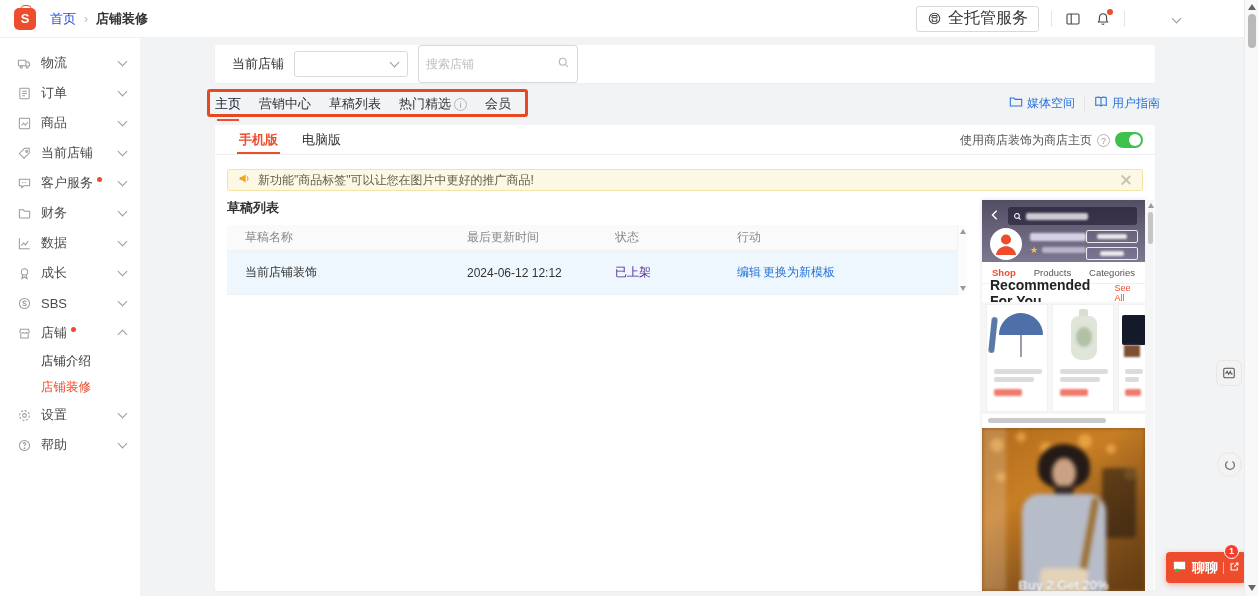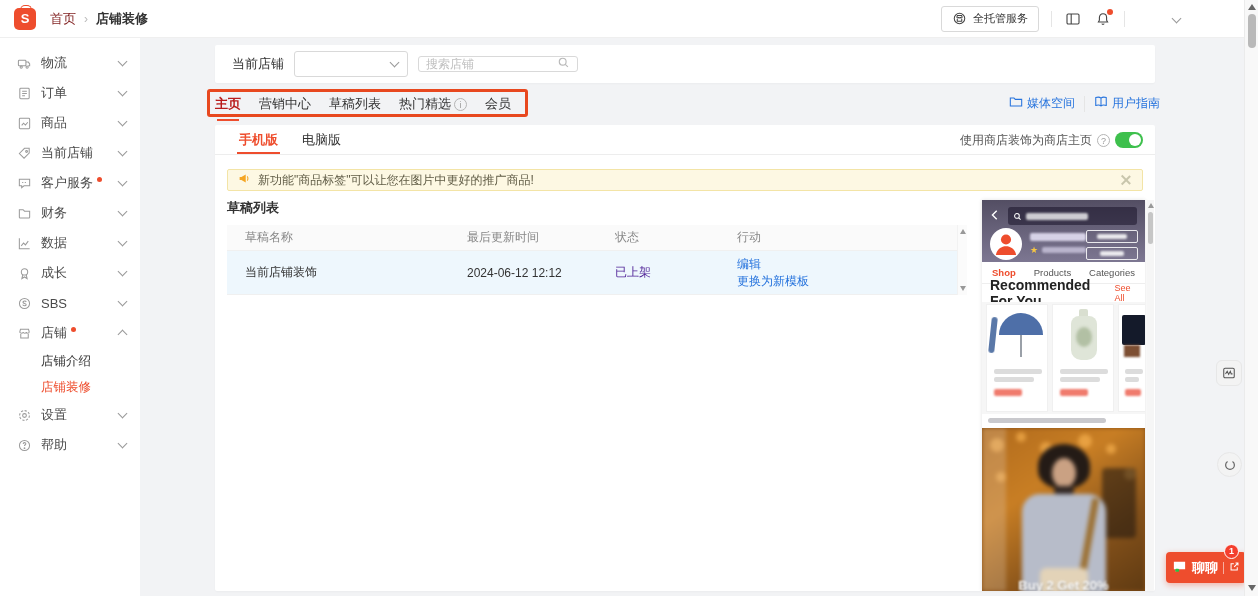--- a/index.html
+++ b/index.html
@@ -5,25 +5,25 @@
   *{margin:0;padding:0;box-sizing:border-box}
   html,body{width:1258px;height:596px;overflow:hidden}
   body{font-family:"Liberation Sans","DejaVu Sans",sans-serif;font-size:13px;color:#333}
   #app{position:relative;width:1258px;height:596px;background:#f2f3f5;overflow:hidden}
 
   
   .topbar{position:absolute;left:0;top:0;width:1244px;height:38px;background:#fff;border-bottom:1px solid #efefef;display:flex;align-items:center;z-index:6}
   .logo{width:22px;height:22px;background:#ee4d2d;border-radius:5px;margin-left:14px;display:flex;align-items:center;justify-content:center;color:#fff;font-weight:700;font-size:13px;position:relative}
   .logo:before{content:"";position:absolute;top:-3px;left:6px;width:10px;height:7px;border:1.5px solid #ee4d2d;border-bottom:none;border-radius:5px 5px 0 0}
   .crumb{display:flex;align-items:center;gap:8px;margin-left:14px;font-size:13px}
-  .crumb .home{color:#7f1d1d}
+  .crumb .home{color:#1d4ed8}
   .crumb .sep{color:#bbb;font-size:12px}
   .crumb .cur{color:#333;font-weight:600}
   .top-right{margin-left:auto;display:flex;align-items:center;gap:12px;padding-right:12px}
-  .svc-btn{display:flex;align-items:center;gap:6px;border:1px solid #d9d9d9;border-radius:3px;height:26px;padding:4px 10px;font-size:11px;color:#333;background:#fff;cursor:pointer}
+  .svc-btn{display:flex;align-items:center;gap:6px;border:1px solid #d9d9d9;border-radius:3px;height:26px;padding:4px 10px;font-size:16px;color:#333;background:#fff;cursor:pointer}
   .vdiv{width:1px;height:16px;background:#e5e5e5}
   .tico{width:18px;height:18px;display:flex;align-items:center;justify-content:center;position:relative;cursor:pointer}
   .bell-dot{position:absolute;top:-1px;right:-1px;width:6px;height:6px;background:#ee4d2d;border-radius:50%}
   .cv{display:inline-block;width:7px;height:7px;border-right:1.3px solid #999;border-bottom:1.3px solid #999;transform:rotate(45deg);margin-top:-3px}
   .cv.up{transform:rotate(225deg);margin-top:3px}
   .hdr-cv{margin:0 52px 0 36px}
 
   
   .sidebar{position:absolute;left:0;top:38px;width:140px;height:558px;background:#fff;padding-top:10px}
   .sb-item{height:30px;display:flex;align-items:center;padding:0 14px 0 17px;cursor:pointer}
@@ -31,28 +31,28 @@
   .sb-lb{font-size:13px;color:#4a4a4a}
   .sb-dot{width:5px;height:5px;border-radius:50%;background:#ee4d2d;margin:-8px 0 0 4px}
   .sb-item .cv{margin-left:auto}
   .sb-sub{height:26px;display:flex;align-items:center;padding-left:41px;font-size:12.5px;color:#333;cursor:pointer}
   .sb-sub.active{color:#ee4d2d}
 
   
   .shopbar{position:absolute;left:215px;top:45px;width:940px;height:38px;background:#fff;border-radius:2px;display:flex;align-items:center;box-shadow:0 1px 2px rgba(0,0,0,.03)}
   .shopbar .lbl{margin-left:17px;font-size:13px;color:#333}
   .sel{margin-left:10px;width:114px;height:26px;border:1px solid #d9d9d9;border-radius:3px;background:#fff;display:flex;align-items:center;justify-content:flex-end;padding-right:9px;cursor:pointer}
-  .srch{margin-left:10px;width:160px;height:16px;border:1px solid #d9d9d9;border-radius:3px;background:#fff;display:flex;align-items:center;padding:0 7px}
+  .srch{margin-left:10px;width:160px;height:38px;border:1px solid #d9d9d9;border-radius:3px;background:#fff;display:flex;align-items:center;padding:0 7px}
   .srch input{border:none;outline:none;flex:1;font-size:12px;color:#333;font-family:inherit;min-width:0}
   .srch input::placeholder{color:#c0c0c0}
 
   
   .ptabs{position:absolute;left:215px;top:92px;height:26px;display:flex;align-items:center;gap:18px;z-index:3}
   .ptab{font-size:13px;color:#333;cursor:pointer;display:flex;align-items:center;gap:3px;position:relative;padding-bottom:2px}
-  .ptab.active{color:#b91c1c;font-weight:700}
+  .ptab.active{color:#0f172a;font-weight:400}
   .ptab.active:after{content:"";position:absolute;left:2px;right:2px;bottom:-6px;height:2px;background:#ee4d2d}
   .info-c{width:13px;height:13px;border:1px solid #b5b5b5;border-radius:50%;color:#9a9a9a;font-size:9px;line-height:12px;text-align:center;display:inline-block;font-style:normal}
   .annot{position:absolute;left:207px;top:89px;width:321px;height:28px;border:3px solid #e8481f;border-radius:3px;z-index:4;pointer-events:none}
   .qlinks{position:absolute;top:95px;right:98px;display:flex;align-items:center;gap:9px;z-index:3}
   .qlink{display:flex;align-items:center;gap:4px;color:#2673dd;font-size:12px;cursor:pointer}
 
   
   .card{position:absolute;left:215px;top:125px;width:940px;height:466px;background:#fff;border-radius:2px;overflow:hidden;box-shadow:0 1px 2px rgba(0,0,0,.03)}
   .devrow{height:30px;border-bottom:1px solid #ededed;display:flex;align-items:center;position:relative}
   .dtab{margin-left:24px;font-size:13px;color:#333;cursor:pointer;position:relative;height:100%;display:flex;align-items:center}
@@ -71,21 +71,21 @@
   .nclose:before{transform:rotate(45deg)}.nclose:after{transform:rotate(-45deg)}
 
   .sect-title{position:absolute;left:12px;top:74px;font-size:13px;font-weight:700;color:#333}
 
   
   .tbl{position:absolute;left:12px;top:100px;width:740px}
   .thead{height:26px;background:#fafafa;border-bottom:1px solid #f0f0f0;display:flex;align-items:center;font-size:12px;color:#888}
   .trow{height:44px;background:#eef7fd;border-bottom:1px solid #f0f0f0;display:flex;align-items:center;font-size:12px;color:#333}
   .c1{width:240px;padding-left:18px}.c2{width:148px}.c3{width:122px}.c4{width:200px}
   .status-ok{color:#4c1d95}
-  .acts{display:flex;flex-direction:column;gap:2px}
+  .acts{display:flex;flex-direction:row;gap:2px}
   .alink{color:#2673dd;cursor:pointer;line-height:15px}
   .tsb{position:absolute;right:0;top:0;width:10px;height:70px;background:#fbfbfb;border-left:1px solid #f2f2f2}
   .tri-up{width:0;height:0;border-left:3.5px solid transparent;border-right:3.5px solid transparent;border-bottom:5px solid #999;margin:4px auto 0}
   .tri-dn{width:0;height:0;border-left:3.5px solid transparent;border-right:3.5px solid transparent;border-top:5px solid #999;margin:0 auto;position:absolute;bottom:4px;left:1.5px}
 
   
   .preview{position:absolute;left:767px;top:75px;width:163px;height:391px;background:#fff;overflow:hidden;box-shadow:0 0 4px rgba(0,0,0,.12)}
   .ph-head{position:absolute;left:0;top:0;width:163px;height:62px;background:linear-gradient(180deg,#534e63,#7d7792)}
   .ph-search{position:absolute;left:26px;top:7px;right:8px;height:18px;background:rgba(18,12,34,.5);border-radius:3px;display:flex;align-items:center;padding:0 5px;gap:4px}
   .bbar{border-radius:2px;filter:blur(1.2px)}

